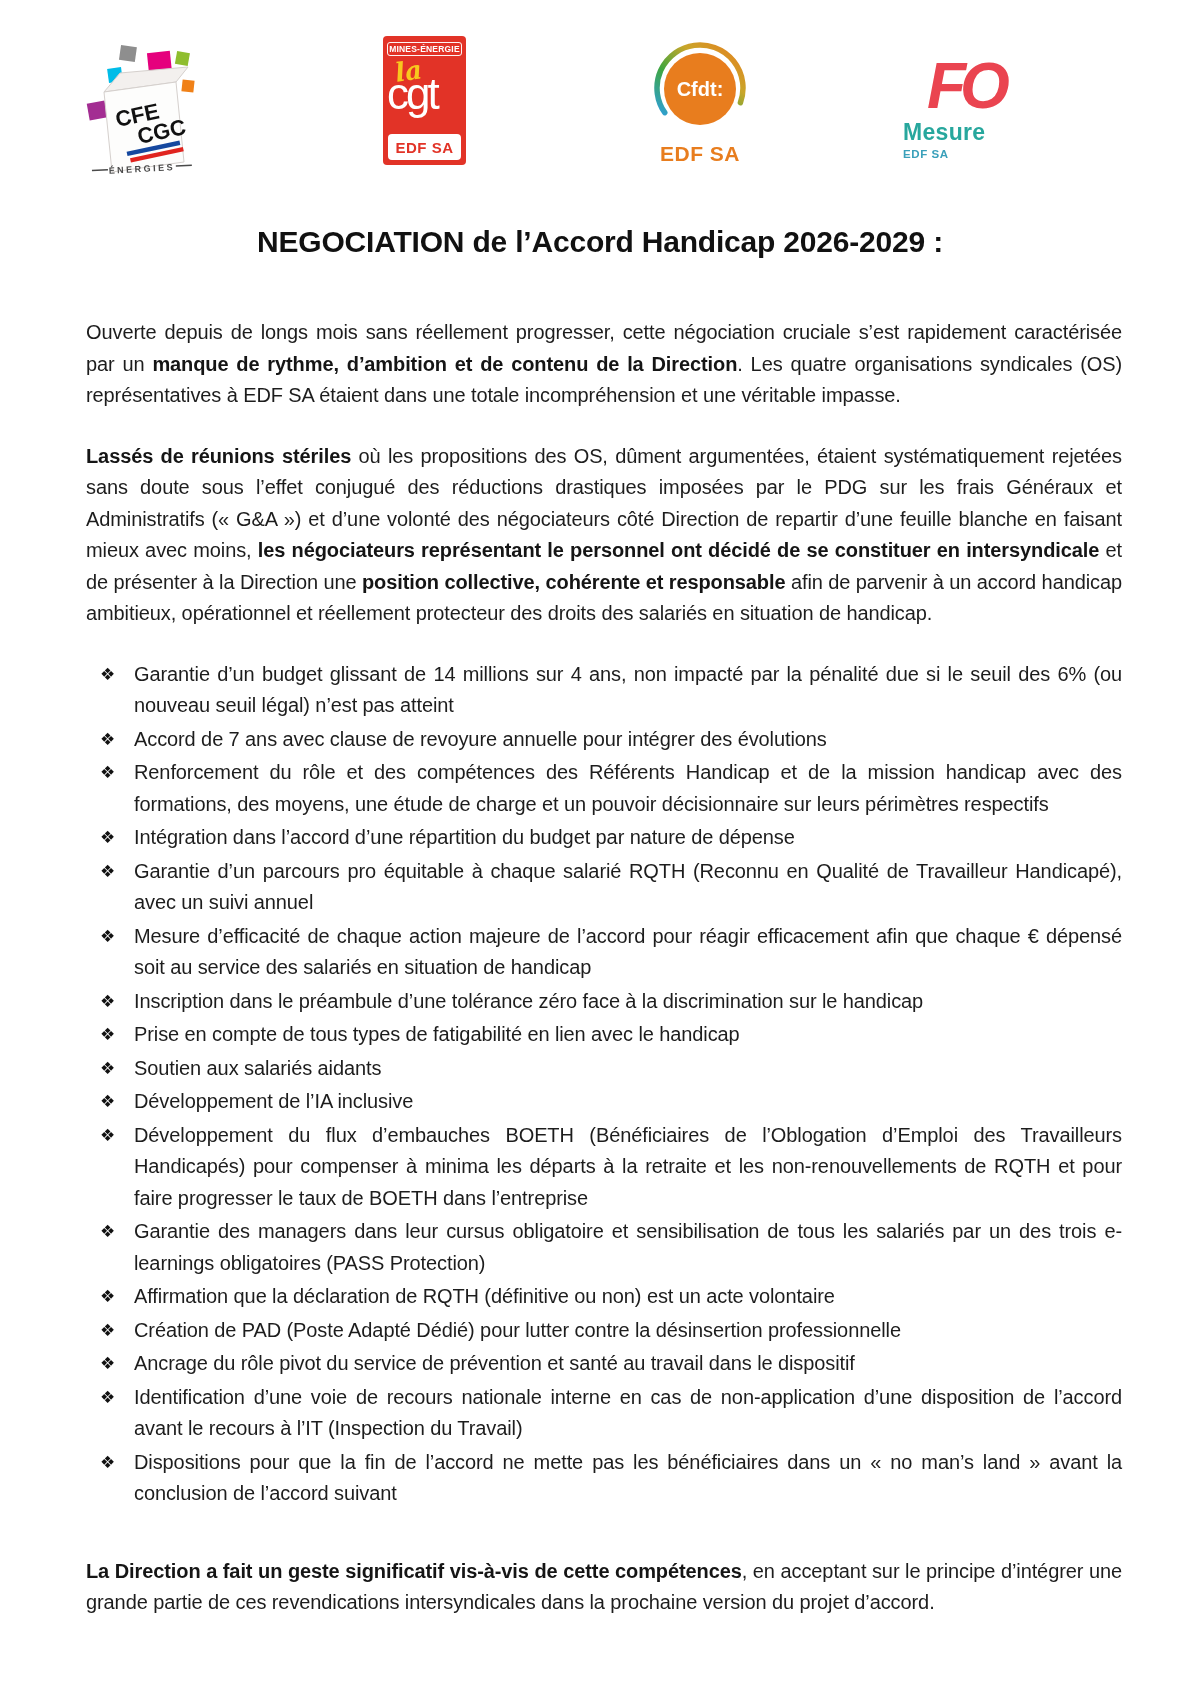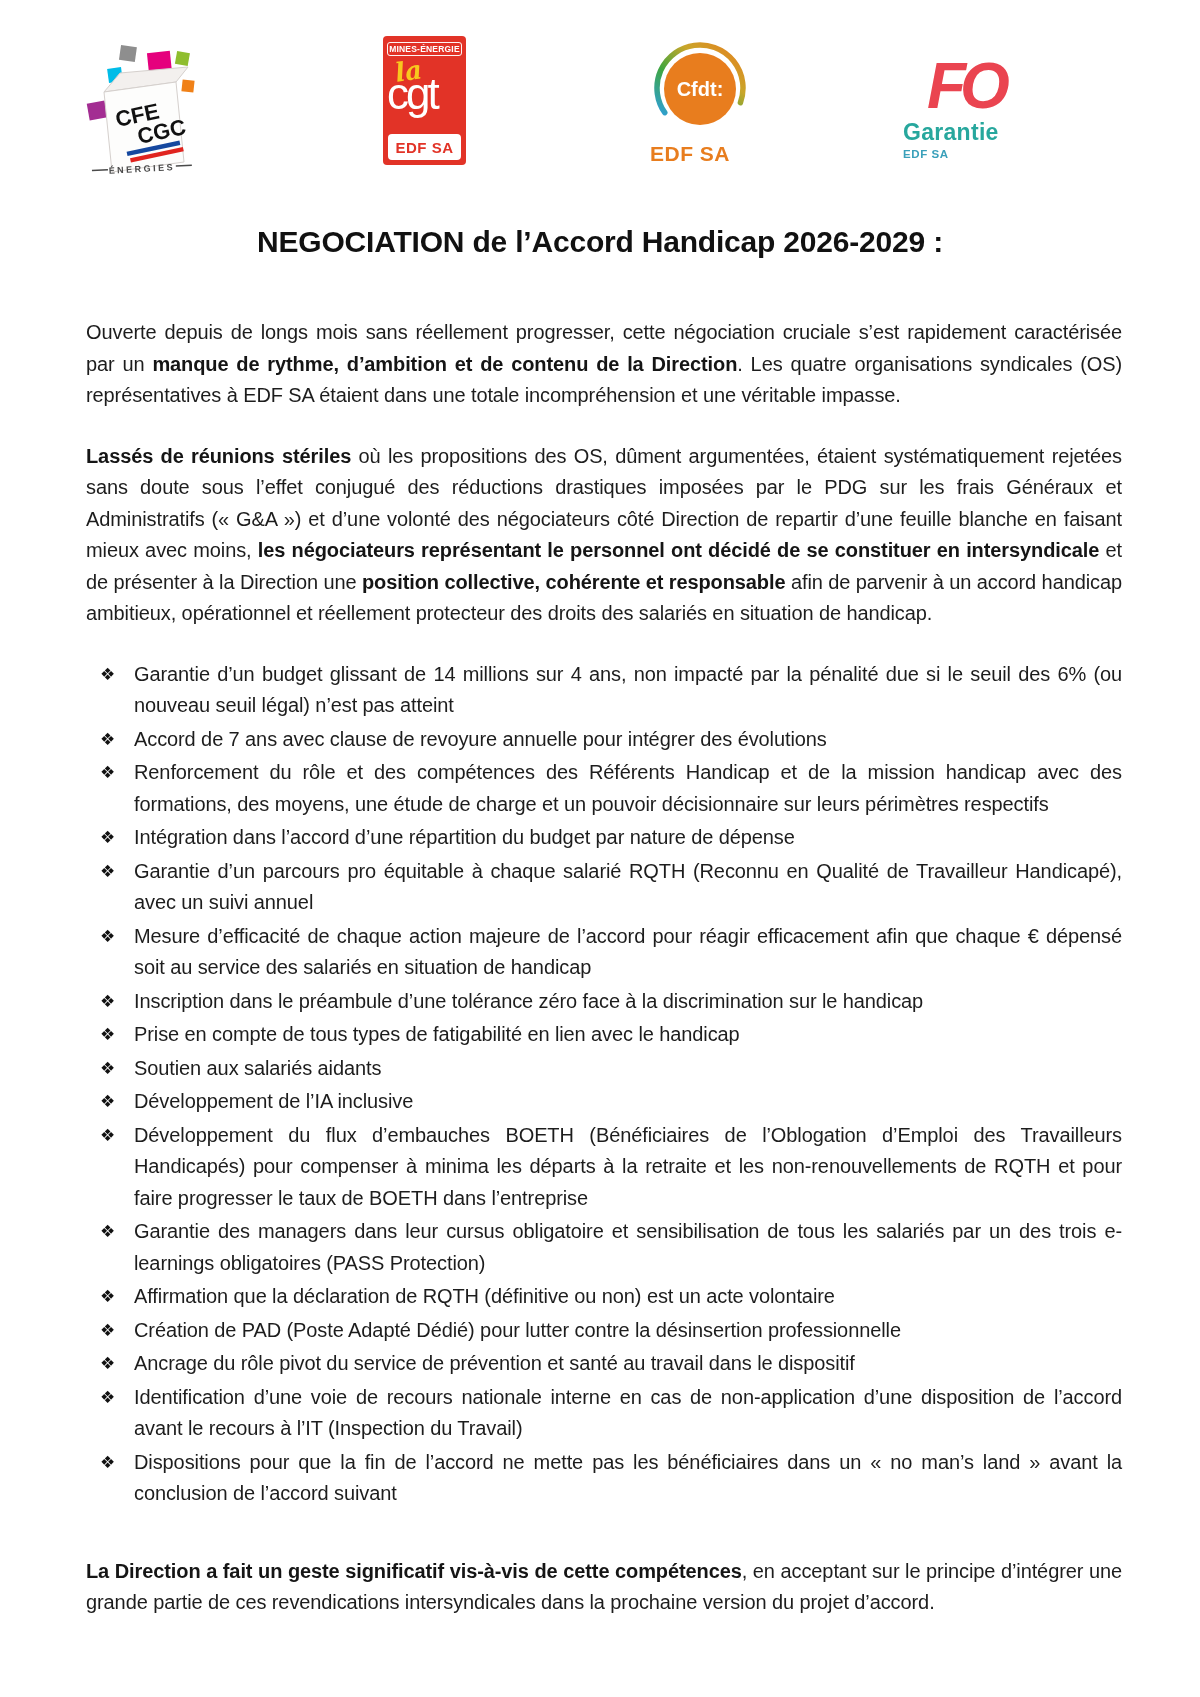--- a/index.html
+++ b/index.html
@@ -25,21 +25,21 @@
   .cgt-la{position:absolute;left:12px;top:20px;color:#f8c81e;
     font-family:"DejaVu Serif", serif;font-style:italic;font-weight:bold;
     font-size:26px;transform:rotate(-8deg);}
   .cgt-main{position:absolute;left:4px;right:0;top:36px;color:#ffffff;
     font-weight:400;font-size:44px;letter-spacing:-3px;line-height:1;}
   .cgt-band{position:absolute;left:5px;right:5px;bottom:5px;height:26px;background:#ffffff;
     border-radius:4px;display:flex;align-items:center;justify-content:center;}
   .cgt-band span{color:#e23327;font-weight:bold;font-size:15px;letter-spacing:.5px;}
 
   
-  .logo-cfdt{left:650px;top:42px;width:100px;height:122px;text-align:left;}
+  .logo-cfdt{left:650px;top:42px;width:100px;height:122px;text-align:center;}
   .cfdt-sub{color:#e87d1e;font-weight:bold;font-size:21px;margin-top:-2px;letter-spacing:.5px;}
 
   
   .logo-fo{left:903px;top:56px;width:100px;height:112px;}
   .fo-main{color:#ea4450;font-style:italic;font-weight:900;font-size:64px;
     letter-spacing:-6px;line-height:.95;margin-left:24px;}
   .fo-sub{color:#27a79d;font-weight:bold;font-size:23px;margin-top:2px;letter-spacing:.3px;}
   .fo-bottom{color:#3aa0ba;font-weight:bold;font-size:11.5px;margin-top:2px;letter-spacing:.6px;}
 
   
@@ -109,21 +109,21 @@
         </defs>
         <path d="M 14.8 70.7 A 43 43 0 1 1 90.4 60.7" fill="none" stroke="url(#cfdtArc)" stroke-width="5.5" stroke-linecap="round"></path>
         <circle cx="50" cy="47" r="36" fill="#e87d1e"></circle>
         <text x="50" y="54" text-anchor="middle" font-family="Liberation Sans, sans-serif" font-weight="bold" font-size="20" fill="#ffffff">Cfdt:</text>
       </svg>
       <div class="cfdt-sub">EDF SA</div>
     </div>
 
     <div class="logo logo-fo">
       <div class="fo-main">FO</div>
-      <div class="fo-sub">Garantie</div>
+      <div class="fo-sub">Mesure</div>
       <div class="fo-bottom">EDF SA</div>
     </div>
   </div>
 
   <div class="doc-title">NEGOCIATION de l’Accord Handicap 2026-2029 :</div>
 
   <div class="doc-body">
       <p><span>Ouverte depuis de longs mois sans réellement progresser, cette négociation cruciale s’est rapidement caractérisée par un </span><strong>manque de rythme, d’ambition et de contenu de la Direction</strong><span>.  Les quatre organisations syndicales (OS) représentatives à EDF SA étaient dans une totale incompréhension et une véritable impasse.</span></p>
       <p><strong>Lassés de réunions stériles</strong><span> où les propositions des OS, dûment argumentées, étaient systématiquement rejetées sans doute sous l’effet conjugué des réductions drastiques imposées par le PDG sur les frais Généraux et Administratifs (« G&amp;A ») et d’une volonté des négociateurs côté Direction de repartir d’une feuille blanche en faisant mieux avec moins, </span><strong>les négociateurs représentant le personnel ont décidé de se constituer en intersyndicale</strong><span> et de présenter à la Direction une </span><strong>position collective, cohérente et responsable</strong><span> afin de parvenir à un accord handicap ambitieux, opérationnel et réellement protecteur des droits des salariés en situation de handicap.</span></p>
       <ul class="bullet-list">

